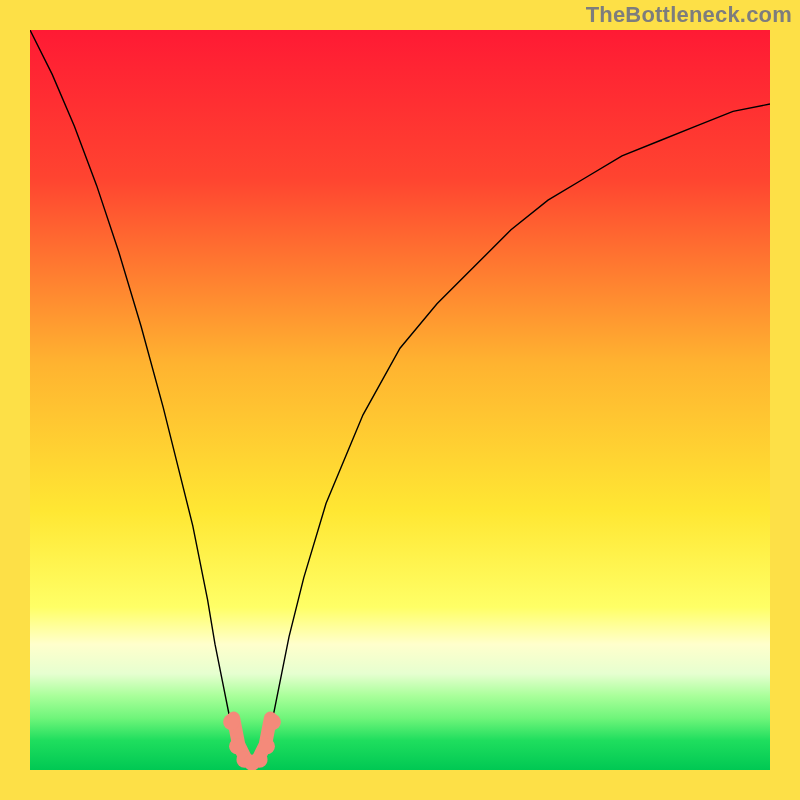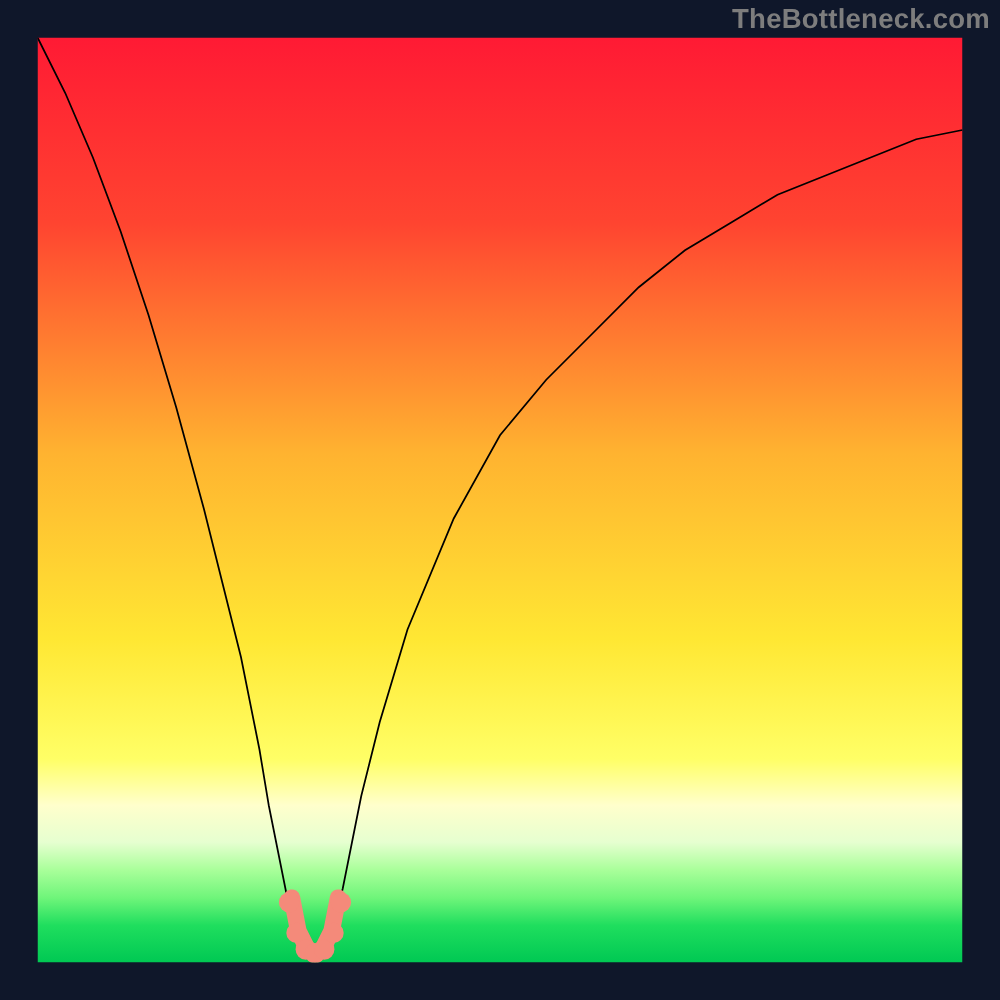--- a/index.html
+++ b/index.html
@@ -6,21 +6,21 @@
     margin: 0;
     padding: 0;
     width: 800px;
     height: 800px;
     overflow: hidden;
     font-family: Arial, Helvetica, sans-serif;
   }
   .outer {
     width: 800px;
     height: 800px;
-    background: #0f172a;
+    background: #fde047;
     position: relative;
   }
   .plot {
     position: absolute;
     left: 30px;
     top: 30px;
     width: 740px;
     height: 740px;
   }
   .watermark {

